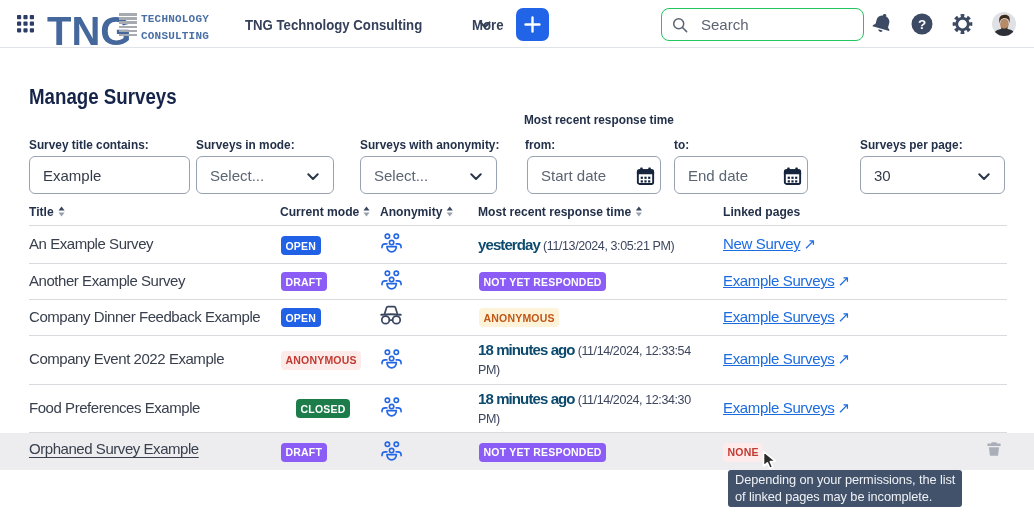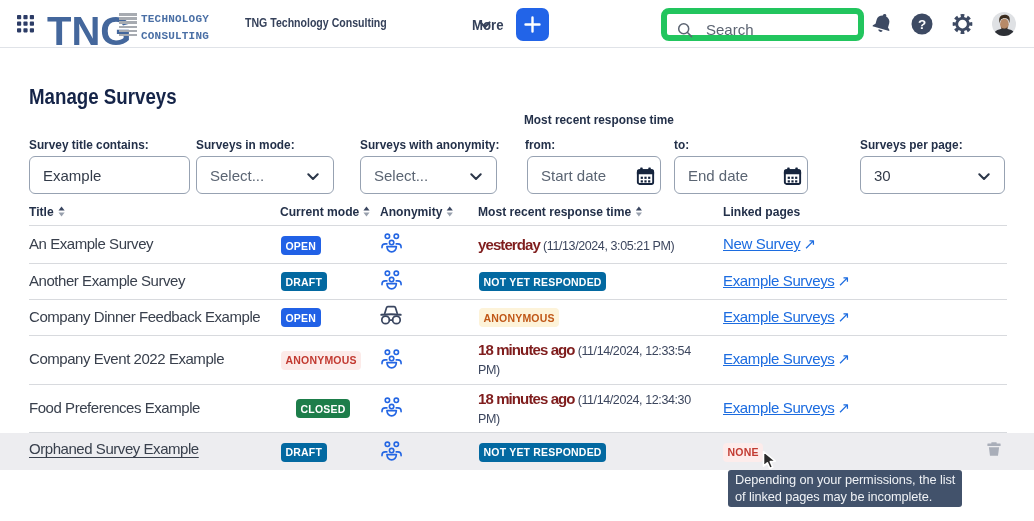--- a/index.html
+++ b/index.html
@@ -5,50 +5,50 @@
 * { margin:0; padding:0; box-sizing:border-box; }
 html,body { width:1034px; height:521px; background:#fff; font-family:"Liberation Sans", sans-serif; overflow:hidden; position:relative; }
 .sx { display:inline-block; transform:scaleX(0.88); transform-origin:0 50%; white-space:nowrap; }
 
 .navbar { position:absolute; top:0; left:0; width:1034px; height:48px; background:#fff; border-bottom:1px solid #e0e3e8; }
 .gridicon { position:absolute; left:17px; top:15px; }
 .tng-word { position:absolute; left:47px; top:9px; font-size:40px; font-weight:bold; color:#44679c; }
 .bars { position:absolute; left:119px; top:13px; display:flex; flex-direction:column; gap:1.7px; }
 .bars div { width:18px; height:2.5px; background:#a7abb1; }
 .tc-text { position:absolute; left:141px; top:11px; color:#4a6fa5; font-weight:bold; font-size:11px; line-height:17px; letter-spacing:0.2px;font-family:Liberation Mono, monospace; }
-.wikiname { position:absolute; left:245px; top:16px; font-size:12px; font-weight:bold; color:#35415a; }
+.wikiname { position:absolute; left:245px; top:16px; font-size:15px; font-weight:bold; color:#35415a; }
 .more { position:absolute; left:444px; top:16px; font-size:15px; font-weight:bold; color:#35415a;padding-left:28px; }
 .plusbtn { position:absolute; left:516px; top:8px; width:33px; height:33px; background:#2264e8; border-radius:7px; }
-.searchbox { position:absolute; left:661px; top:8px; width:203px; height:33px; border:6px solid #22c55e; border-radius:8px; }
+.searchbox { position:absolute; left:661px; top:8px; width:203px; height:33px; border:1px solid #22c55e; border-radius:8px; }
 .searchbox span { position:absolute; left:39px; top:7px; font-size:15px; color:#5c6472; }
 
 h1 { position:absolute; top:84px; left:29px; font-size:22px; color:#152448; font-weight:bold; transform:scaleX(0.85); transform-origin:0 0; white-space:nowrap; }
 .flabel { position:absolute; font-size:13px; font-weight:bold; color:#233049; transform:scaleX(0.91); transform-origin:0 0; white-space:nowrap; }
 .finput { position:absolute; top:156px; height:38px; border:1px solid #97a2b2; border-radius:6px; background:#fff; font-size:15px; color:#333b49; }
 .finput > span { position:absolute; left:13px; top:10px; }
 .fph { color:#5b6573; }
 .chev { position:absolute; right:14px; top:16px; }
 .calic { position:absolute; right:5px; top:10px; }
 
 .th { position:absolute; top:204px; font-size:13px; font-weight:bold; color:#233049; transform:scaleX(0.93); transform-origin:0 0; white-space:nowrap; }
 .sorti { position:relative; top:1px; margin-left:4px; }
 .hline { position:absolute; left:29px; width:978px; height:1px; background:#d8dade; }
 .rowtxt { position:absolute; font-size:15px; color:#39404d; letter-spacing:-0.45px; white-space:nowrap; }
 .badge { position:absolute; font-size:10.5px; font-weight:bold; letter-spacing:0.2px; color:#fff; border-radius:4px; padding:3.5px 4.5px; line-height:12px; white-space:nowrap; }
 .b-open { background:#2161e6; }
-.b-draft { background:#0369a1; }
+.b-draft { background:#8b5cf6; }
 .b-archived { background:#fcebe9; color:#c23a31; }
 .b-closed { background:#1d7d4a; }
 .b-anon { background:#fdf3d9; color:#c05717; }
 .b-none { background:#fdeceb; color:#c23a31; }
 .link { position:absolute; font-size:15px; color:#1c6ce0; letter-spacing:-0.35px; white-space:nowrap; }
 .link u { text-decoration:underline; }
 .arr { text-decoration:none; display:inline-block; margin-left:3px; }
 .dt { position:absolute; font-size:12.5px; color:#3c465e; letter-spacing:-0.4px; white-space:nowrap; }
-.dt b { font-size:15px; color:#7f1d1d; font-weight:bold; letter-spacing:-0.9px; }
+.dt b { font-size:15px; color:#0c4a6e; font-weight:bold; letter-spacing:-0.9px; }
 .rowhover { position:absolute; left:0; top:433px; width:1034px; height:37px; background:#ededf0; }
 .tooltip { position:absolute; left:728px; top:470px; white-space:nowrap; background:#42526b; border-radius:3px; color:#eef1f5; font-size:12.8px; line-height:16.5px; padding:2px 7px; letter-spacing:-0.1px; }
 .uic { position:absolute; }
 </style>
 </head>
 <body>
 <div class="navbar"></div>
 <svg class="gridicon" width="17" height="18" viewBox="0 0 17 18">
     <g fill="#2c3c66">
   <rect x="0" y="0" width="4.2" height="4.2" rx="0.8"></rect>

